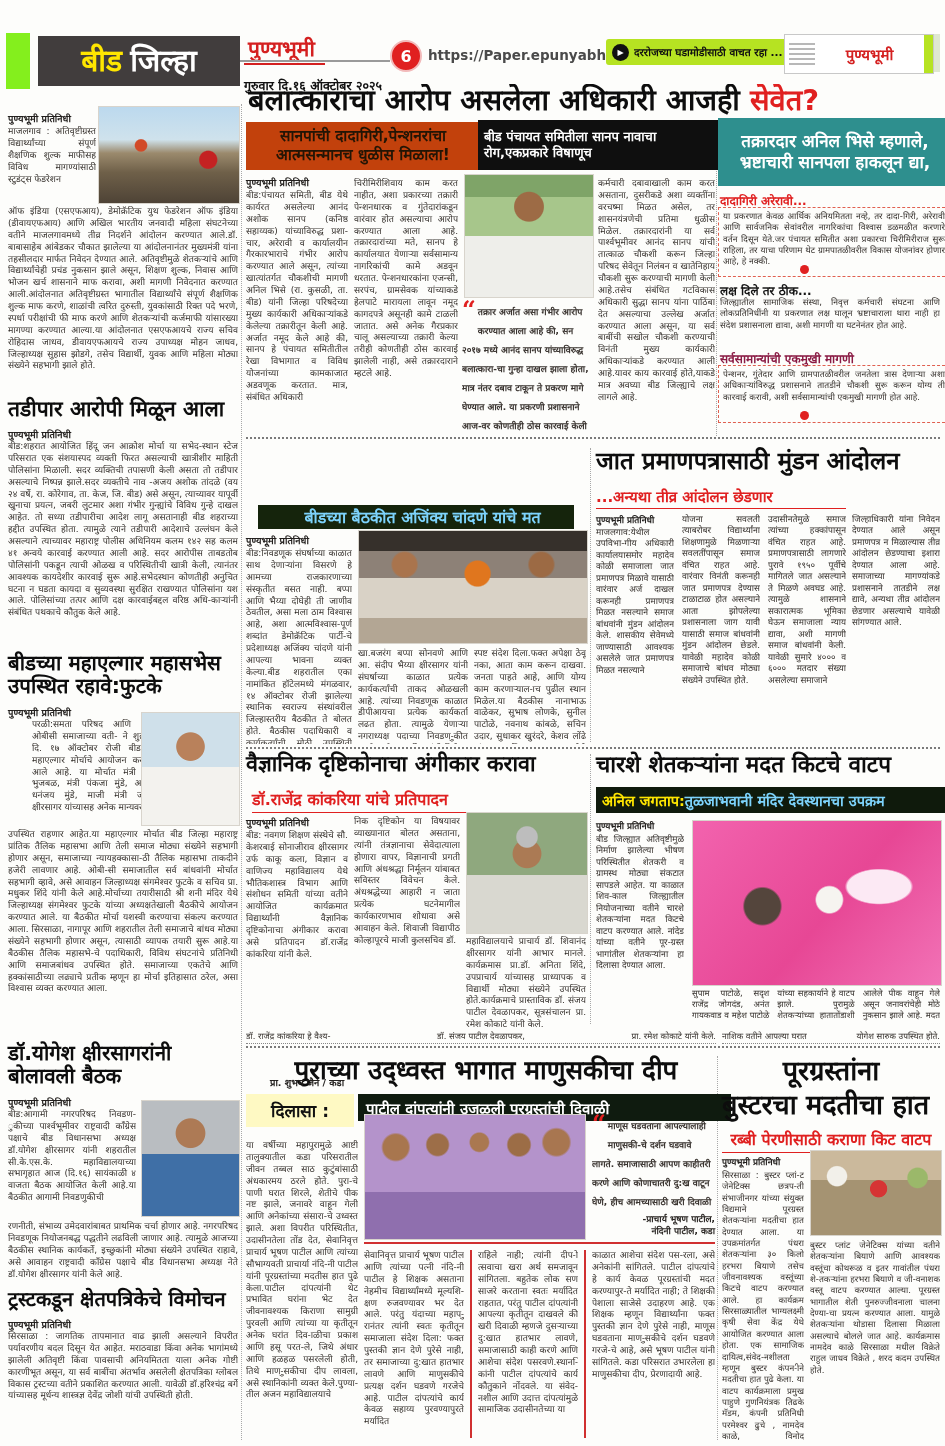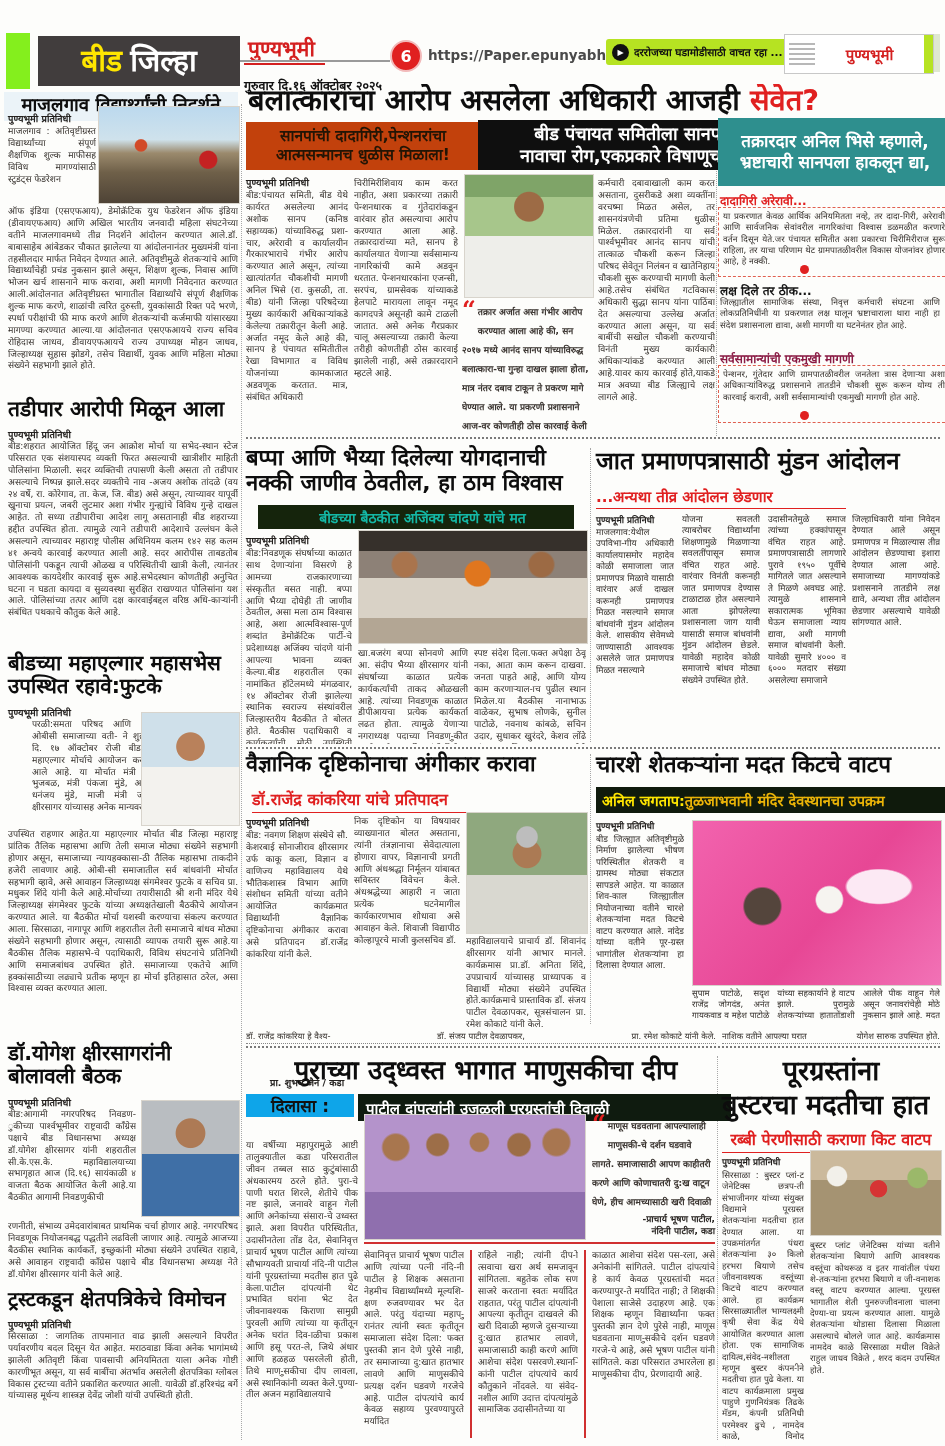--- a/index.html
+++ b/index.html
@@ -62,21 +62,20 @@
 <div id="page">
 
   <div class="abs" style="left:6px;top:33px;width:226px;height:56px;">
     <div class="abs" style="left:0;top:0;width:24px;height:56px;background:#84ef1d;"></div>
     <div class="abs" style="left:32px;top:3px;width:202px;height:50px;background:#413d3d;display:flex;align-items:center;justify-content:center;gap:8px;">
       <span style="color:#ffe600;font-weight:bold;font-size:30px;line-height:1;">बीड</span>
       <span style="color:#ffffff;font-weight:bold;font-size:30px;line-height:1;">जिल्हा</span>
     </div>
   </div>
 
-  <div class="abs hl" style="left:4px;top:92px;width:234px;height:26px;background:#ebf3f8;font-size:18.5px;text-align:center;padding-top:3px;">माजलगाव विद्यार्थ्यांची निदर्शने</div>
 
   <div class="abs" style="left:244px;top:34px;width:150px;height:50px;">
     <div style="color:#d42020;font-weight:bold;font-size:21px;border-bottom:2px solid #d42020;display:inline-block;padding:0 10px 1px 4px;">पुण्यभूमी</div>
     <div style="font-weight:bold;font-size:12.5px;color:#111;margin-top:12px;">गुरुवार दि.१६ ऑक्टोबर २०२५</div>
   </div>
   <div class="abs" style="left:240px;top:60px;width:150px;border-top:2px solid #9a9a9a;"></div>
 
   <div class="abs" style="left:390px;top:40px;width:28px;height:28px;border-radius:50%;background:#e02020;border:2px solid #f2baba;display:flex;align-items:center;justify-content:center;">
     <span style="color:#fff;font-weight:bold;font-size:16px;">6</span>
   </div>
@@ -130,21 +129,21 @@
   <div class="abs body-text" style="left:8px;top:1221px;width:230px;height:62px;">रणनीती, संभाव्य उमेदवारांबाबत प्राथमिक चर्चा होणार आहे. नगरपरिषद निवडणूक नियोजनबद्ध पद्धतीने लढविली जाणार आहे. त्यामुळे आजच्या बैठकीस स्थानिक कार्यकर्ते, इच्छुकांनी मोठ्या संख्येने उपस्थित राहावे, असे आवाहन राष्ट्रवादी काँग्रेस पक्षाचे बीड विधानसभा अध्यक्ष नेते डॉ.योगेश क्षीरसागर यांनी केले आहे.</div>
 
   <div class="abs hl" style="left:8px;top:1288px;width:230px;height:26px;font-size:20px;">ट्रस्टकडून क्षेतपत्रिकेचे विमोचन</div>
   <div class="abs byline" style="left:8px;top:1318px;width:120px;">पुण्यभूमी प्रतिनिधी</div>
   <div class="abs body-text" style="left:8px;top:1331px;width:230px;height:104px;">सिरसाळा : जागतिक तापमानात वाढ झाली असल्याने विपरीत पर्यावरणीय बदल दिसून येत आहेत. मराठवाडा किंवा अनेक भागांमध्ये झालेली अतिवृष्टी किंवा पावसाची अनियमितता याला अनेक गोष्टी कारणीभूत असून, या सर्व बाबींचा अंतर्भाव असलेली क्षेतपत्रिका ग्लोबल विकास ट्रस्टच्या वतीने प्रकाशित करण्यात आली. यावेळी डॉ.हरिश्चंद्र बर्गे यांच्यासह मूर्धन्य शास्त्रज्ञ देवेंद्र जोशी यांची उपस्थिती होती.</div>
 
   <div class="abs" style="left:246px;top:122px;width:226px;height:48px;background:#c2410c;display:flex;align-items:center;justify-content:center;padding:0 4px;">
     <span style="font-weight:bold;font-size:15.5px;line-height:1.2;color:#231505;text-align:center;">सानपांची दादागिरी,पेन्शनरांचा आत्मसन्मानच धुळीस मिळाला!</span>
   </div>
   <div class="abs" style="left:478px;top:120px;width:237px;height:50px;background:#0f0f0f;display:flex;align-items:center;justify-content:center;padding:0 6px;">
-    <span style="font-weight:bold;font-size:18px;line-height:1.25;color:#ffffff;text-align:right;">बीड पंचायत समितीला सानप नावाचा रोग,एकप्रकारे विषाणूच</span>
+    <span style="font-weight:bold;font-size:13px;line-height:1.25;color:#ffffff;text-align:left;">बीड पंचायत समितीला सानप नावाचा रोग,एकप्रकारे विषाणूच</span>
   </div>
   <div class="abs byline" style="left:246px;top:176px;width:110px;">पुण्यभूमी प्रतिनिधी</div>
   <div class="abs body-text" style="left:246px;top:190px;width:102px;height:246px;">बीड:पंचायत समिती, बीड येथे कार्यरत असलेल्या आनंद अशोक सानप (कनिष्ठ सहाय्यक) यांच्याविरुद्ध प्रशा-चार, अरेरावी व कार्यालयीन गैरकारभाराचे गंभीर आरोप करण्यात आले असून, त्यांच्या खात्यांतर्गत चौकशीची मागणी अनिल भिसे (रा. कुसळी, ता. बीड) यांनी जिल्हा परिषदेच्या मुख्य कार्यकारी अधिकाऱ्यांकडे केलेल्या तक्रारीतून केली आहे. अर्जात नमूद केले आहे की, सानप हे पंचायत समितीतील रेखा विभागात व विविध योजनांच्या कामकाजात अडवणूक करतात. मात्र, संबंधित अधिकारी</div>
   <div class="abs body-text" style="left:354px;top:178px;width:104px;height:258px;">चिरीमिरीशिवाय काम करत नाहीत, अशा प्रकारच्या तक्रारी पेन्शनधारक व गुंतेदारांकडून वारंवार होत असल्याचा आरोप करण्यात आला आहे. तक्रारदारांच्या मते, सानप हे कार्यालयात येणाऱ्या सर्वसामान्य नागरिकांची कामे अडवून धरतात. पेन्शनधारकांना एजन्सी, सरपंच, ग्रामसेवक यांच्याकडे हेलपाटे मारायला लावून नमूद कागदपत्रे असूनही कामे टाळली जातात. असे अनेक गैरप्रकार चालू असल्याच्या तक्रारी केल्या तरीही कोणतीही ठोस कारवाई झालेली नाही, असे तक्रारदाराने म्हटले आहे.</div>
   <div class="abs photo ph-portrait-sanap" style="left:464px;top:174px;width:128px;height:122px;"></div>
   <div class="abs" style="left:462px;top:300px;width:132px;height:136px;overflow:hidden;">
     <span class="quote-mark" style="float:left;margin-right:2px;">“</span>
     <span class="body-text" style="display:inline;font-weight:bold;color:#3a3430;font-size:9px;">तक्रार अर्जात असा गंभीर आरोप करण्यात आला आहे की, सन २०१७ मध्ये आनंद सानप यांच्याविरुद्ध बलात्कारा-चा गुन्हा दाखल झाला होता, मात्र नंतर दबाव टाकून ते प्रकरण मागे घेण्यात आले. या प्रकरणी प्रशासनाने आज-वर कोणतीही ठोस कारवाई केली नसल्याचेही तक्रारदाराने तक्रारीत म्हटले आहे.</span>
     
   </div>
@@ -159,23 +158,22 @@
   </div>
   <div class="abs reddot" style="left:800px;top:265px;"></div>
   <div class="abs" style="left:720px;top:282px;width:220px;font-weight:bold;font-size:12px;color:#141414;">लक्ष दिले तर ठीक...</div>
   <div class="abs body-text" style="left:720px;top:297px;width:220px;height:48px;font-size:8.6px;">जिल्ह्यातील सामाजिक संस्था, निवृत्त कर्मचारी संघटना आणि लोकप्रतिनिधींनी या प्रकरणात लक्ष घालून भ्रष्टाचाराला थारा नाही हा संदेश प्रशासनाला द्यावा, अशी मागणी या घटनेनंतर होत आहे.</div>
   <div class="abs" style="left:720px;top:350px;width:220px;font-weight:bold;font-size:12px;color:#8a1b44;">सर्वसामान्यांची एकमुखी मागणी</div>
   <div class="abs dashed-red" style="left:718px;top:365px;width:222px;height:50px;padding:3px 4px;">
     <div class="body-text" style="height:42px;font-size:8.6px;">पेन्शनर, गुंतेदार आणि ग्रामपातळीवरील जनतेला त्रास देणाऱ्या अशा अधिकाऱ्यांविरुद्ध प्रशासनाने तातडीने चौकशी सुरू करून योग्य ती कारवाई करावी, अशी सर्वसामान्यांची एकमुखी मागणी होत आहे.</div>
   </div>
   <div class="abs reddot" style="left:800px;top:411px;"></div>
 
-  <div class="abs hl" style="left:246px;top:446px;width:344px;height:56px;font-size:22px;">बप्पा आणि भैय्या दिलेल्या योगदानाची नक्की जाणीव ठेवतील, हा ठाम विश्वास</div>
   <div class="abs" style="left:258px;top:505px;width:316px;height:24px;background:#15240c;display:flex;align-items:center;justify-content:center;">
-    <span style="color:#14b8a6;font-weight:bold;font-size:14px;margin-left:13px;">बीडच्या बैठकीत अजिंक्य चांदणे यांचे मत</span>
+    <span style="color:#7dd3fc;font-weight:bold;font-size:16px;margin-left:13px;">बीडच्या बैठकीत अजिंक्य चांदणे यांचे मत</span>
   </div>
   <div class="abs byline" style="left:246px;top:534px;width:110px;">पुण्यभूमी प्रतिनिधी</div>
   <div class="abs body-text" style="left:246px;top:548px;width:106px;height:196px;">बीड:निवडणूक संघर्षाच्या काळात साथ देणाऱ्यांना विसरणे हे आमच्या राजकारणाच्या संस्कृतीत बसत नाही. बप्पा आणि भैय्या दोघेही ती जाणीव ठेवतील, असा मला ठाम विश्वास आहे, अशा आत्मविश्वास-पूर्ण शब्दांत डेमोक्रॅटिक पार्टी-चे प्रदेशाध्यक्ष अजिंक्य चांदणे यांनी आपल्या भावना व्यक्त केल्या.बीड शहरातील एका नामांकित हॉटेलमध्ये मंगळवार, १४ ऑक्टोबर रोजी झालेल्या स्थानिक स्वराज्य संस्थांवरील जिल्हास्तरीय बैठकीत ते बोलत होते. बैठकीस पदाधिकारी व कार्यकर्त्यांची मोठी उपस्थिती होती.अजिंक्य चांदणे म्हणाले,</div>
   <div class="abs photo ph-sofa" style="left:358px;top:530px;width:228px;height:112px;"></div>
   <div class="abs body-text" style="left:358px;top:648px;width:110px;height:96px;">खा.बजरंग बप्पा सोनवणे आणि आ. संदीप भैय्या क्षीरसागर यांनी संघर्षाच्या काळात प्रत्येक कार्यकर्त्यांची ताकद ओळखली आहे. त्यांच्या निवडणूक काळात डीपीआयचा प्रत्येक कार्यकर्ता लढत होता. त्यामुळे येणाऱ्या नगराध्यक्ष पदाच्या निवडण-ुकीत कार्यकर्त्यांना नक्कीच संधी मिळेल, हा माझा विश्वास आ-हे.यावेळी त्यांनी पदाधिकाऱ्यांना</div>
   <div class="abs body-text" style="left:474px;top:648px;width:112px;height:96px;">स्पष्ट संदेश दिला.फक्त अपेक्षा ठेवू नका, आता काम करून दाखवा. जनता पाहते आहे, आणि योग्य काम करणाऱ्याल-ाच पुढील स्थान मिळेल.या बैठकीस नानाभाऊ वाळेकर, सुभाष लोणके, सुनील पाटोळे, नवनाथ कांबळे, सचिन उदार, सुधाकर खुरंदरे, केशव लोंढे यांच्यासह जिल्ह्यभरातून आ-लेले कार्यकर्ते उपस्थित होते.</div>
 
   <div class="abs" style="left:596px;top:486px;width:250px;font-weight:bold;font-size:15px;color:#e02020;border-bottom:1.5px solid #e02020;padding-bottom:2px;display:inline-block;">...अन्यथा तीव्र आंदोलन छेडणार</div>
   <div class="abs hl" style="left:596px;top:448px;width:344px;height:32px;font-size:24px;">जात प्रमाणपत्रासाठी मुंडन आंदोलन</div>
   <div class="abs byline" style="left:596px;top:514px;width:80px;font-size:8.8px;">पुण्यभूमी प्रतिनिधी</div>
@@ -188,39 +186,39 @@
   <div class="abs" style="left:252px;top:788px;width:280px;font-weight:bold;font-size:16px;color:#e02020;border-bottom:1.5px solid #e02020;padding-bottom:2px;">डॉ.राजेंद्र कांकरिया यांचे प्रतिपादन</div>
   <div class="abs byline" style="left:246px;top:816px;width:110px;">पुण्यभूमी प्रतिनिधी</div>
   <div class="abs body-text" style="left:354px;top:816px;width:106px;height:214px;">निक दृष्टिकोन या विषयावर व्याख्यानात बोलत असताना, त्यांनी तंत्रज्ञानाचा सेवेदात्याला होणारा वापर, विज्ञानाची प्रगती आणि अंधश्रद्धा निर्मूलन यांबाबत सविस्तर विवेचन केले. अंधश्रद्धेच्या आहारी न जाता प्रत्येक घटनेमागील कार्यकारणभाव शोधावा असे आवाहन केले. शिवाजी विद्यापीठ कोल्हापूरचे माजी कुलसचिव डॉ.</div>
   <div class="abs body-text" style="left:246px;top:830px;width:102px;height:200px;">बीड: नवगण शिक्षण संस्थेचे सौ. केशरबाई सोनाजीराव क्षीरसागर उर्फ काकू कला, विज्ञान व वाणिज्य महाविद्यालय येथे भौतिकशास्त्र विभाग आणि संशोधन समिती यांच्या वतीने आयोजित कार्यक्रमात विद्यार्थ्यांनी वैज्ञानिक दृष्टिकोनाचा अंगीकार करावा असे प्रतिपादन डॉ.राजेंद्र कांकरिया यांनी केले.</div>
   <div class="abs photo ph-portrait-kankaria" style="left:466px;top:812px;width:120px;height:120px;"></div>
   <div class="abs body-text" style="left:466px;top:936px;width:120px;height:94px;">महाविद्यालयाचे प्राचार्य डॉ. शिवानंद क्षीरसागर यांनी आभार मानले. कार्यक्रमास प्रा.डॉ. अनिता शिंदे, उपप्राचार्य यांच्यासह प्राध्यापक व विद्यार्थी मोठ्या संख्येने उपस्थित होते.कार्यक्रमाचे प्रास्ताविक डॉ. संजय पाटील देवळापकर, सूत्रसंचालन प्रा. रमेश कोकाटे यांनी केले.</div>
 
   <div class="abs hl" style="left:596px;top:752px;width:344px;height:30px;font-size:22.5px;">चारशे शेतकऱ्यांना मदत किटचे वाटप</div>
   <div class="abs" style="left:596px;top:787px;width:344px;height:26px;background:#0f1a0c;display:flex;align-items:center;padding:0 6px;">
     <span style="color:#ffe600;font-weight:bold;font-size:14.5px;">अनिल जगताप:</span>
-    <span style="color:#eab308;font-weight:bold;font-size:14.5px;">तुळजाभवानी मंदिर देवस्थानचा उपक्रम</span>
+    <span style="color:#7dd3fc;font-weight:bold;font-size:14.5px;">तुळजाभवानी मंदिर देवस्थानचा उपक्रम</span>
   </div>
   <div class="abs byline" style="left:596px;top:820px;width:90px;font-size:8.8px;">पुण्यभूमी प्रतिनिधी</div>
   <div class="abs body-text" style="left:596px;top:834px;width:88px;height:192px;font-size:8.7px;">बीड जिल्ह्यात अतिवृष्टीमुळे निर्माण झालेल्या भीषण परिस्थितीत शेतकरी व ग्रामस्थ मोठ्या संकटात सापडले आहेत. या काळात शिव-काल जिल्ह्यातील नियोजनाच्या वतीने चारशे शेतकऱ्यांना मदत किटचे वाटप करण्यात आले. नांदेड यांच्या वतीने पूर-ग्रस्त भागांतील शेतकऱ्यांना हा दिलासा देण्यात आला.</div>
   <div class="abs photo ph-banner" style="left:692px;top:820px;width:248px;height:164px;"></div>
   <div class="abs body-text" style="left:692px;top:988px;width:248px;height:40px;column-count:3;column-gap:8px;font-size:8.4px;">सुपाम पाटोळे, सदृश राजेंद्र जोगदंड, अनंत गायकवाड व महेश पाटोळे यांच्या सहकार्याने हे वाटप झाले. पुरामुळे शेतकऱ्यांच्या हातातोंडाशी आलेले पीक वाहून गेले असून जनावरांचेही मोठे नुकसान झाले आहे. मदत किटमध्ये संसारोपयोगी साहित्य, धान्य व जीवनावश्यक वस्तूंचा समावेश होता. तुळजाभवानी मंदिर देवस्थानने हा उपक्रम राबविला असून यावेळी ग्रामस्थ मोठ्या संख्येने उपस्थित होते. आ.अँड. शिवाजी सहाणे, सचिव नाशिक वतीने आपल्या घरात योगेश सारुक उपस्थित होते.</div>
 
   <div class="abs" style="left:246px;top:1030px;width:470px;height:13px;display:flex;justify-content:space-between;border-bottom:1px dotted #888;font-size:8.4px;color:#35302c;overflow:hidden;">
     <span>डॉ. राजेंद्र कांकरिया हे वैश्य-</span>
     <span>डॉ. संजय पाटील देवळापकर,</span>
     <span>प्रा. रमेश कोकाटे यांनी केले.</span>
   </div>
   <div class="abs" style="left:722px;top:1030px;width:218px;height:13px;display:flex;justify-content:space-between;border-bottom:1px dotted #888;font-size:8.4px;color:#35302c;overflow:hidden;">
     <span>नाशिक वतीने आपल्या घरात</span>
     <span>योगेश सारुक उपस्थित होते.</span>
   </div>
 
   <div class="abs hl" style="left:256px;top:1056px;width:460px;height:34px;font-size:26px;text-align:center;">पुराच्या उद्ध्वस्त भागात माणुसकीचा दीप</div>
-  <div class="abs" style="left:246px;top:1094px;width:108px;height:23px;background:#0ea5e9;display:flex;align-items:center;justify-content:center;">
+  <div class="abs" style="left:246px;top:1094px;width:108px;height:33px;background:#fef9c3;display:flex;align-items:center;justify-content:center;">
     <span style="font-weight:bold;font-size:17px;color:#111;">दिलासा :</span>
   </div>
   <div class="abs" style="left:358px;top:1094px;width:357px;height:27px;background:#0f1b0f;display:flex;align-items:center;padding:0 8px;">
     <span style="color:#fff;font-weight:bold;font-size:15px;">पाटील दांपत्यांनी उजळली पूरग्रस्तांची दिवाळी</span>
   </div>
   <div class="abs byline" style="left:246px;top:1076px;width:120px;margin-left:24px;">प्रा. शुभम जैन / कडा</div>
   <div class="abs body-text" style="left:246px;top:1140px;width:112px;height:300px;">या वर्षीच्या महापुरामुळे आष्टी तालुक्यातील कडा परिसरातील जीवन तब्बल साठ कुटुंबांसाठी अंधकारमय ठरले होते. पुरा-चे पाणी घरात शिरले, शेतीचे पीक नष्ट झाले, जनावरे वाहून गेली आणि अनेकांच्या संसारा-चे उध्वस्त झाले. अशा विपरीत परिस्थितीत, उदासीनतेला तोंड देत, सेवानिवृत्त प्राचार्य भूषण पाटील आणि त्यांच्या सौभाग्यवती प्राचार्या नंदि-नी पाटील यांनी पूरग्रस्तांच्या मदतीस हात पुढे केला.पाटील दांपत्यांनी थेट प्रभावित घरांना भेट देत जीवनावश्यक किराणा सामुग्री पुरवली आणि त्यांच्या या कृतीतून अनेक घरांत दिव-ाळीचा प्रकाश आणि हसू परत-ले, जिथे अंधार आणि हळहळ पसरलेली होती, तिथे माण-ुसकीचा दीप लावला, असे स्थानिकांनी व्यक्त केले.पुण्या-तील अजन महाविद्यालयाचे</div>
   <div class="abs photo ph-room" style="left:364px;top:1114px;width:220px;height:124px;"></div>
   <div class="abs" style="left:592px;top:1114px;width:123px;height:100px;overflow:hidden;">
     <span class="quote-mark" style="float:left;margin-right:2px;">“</span>

